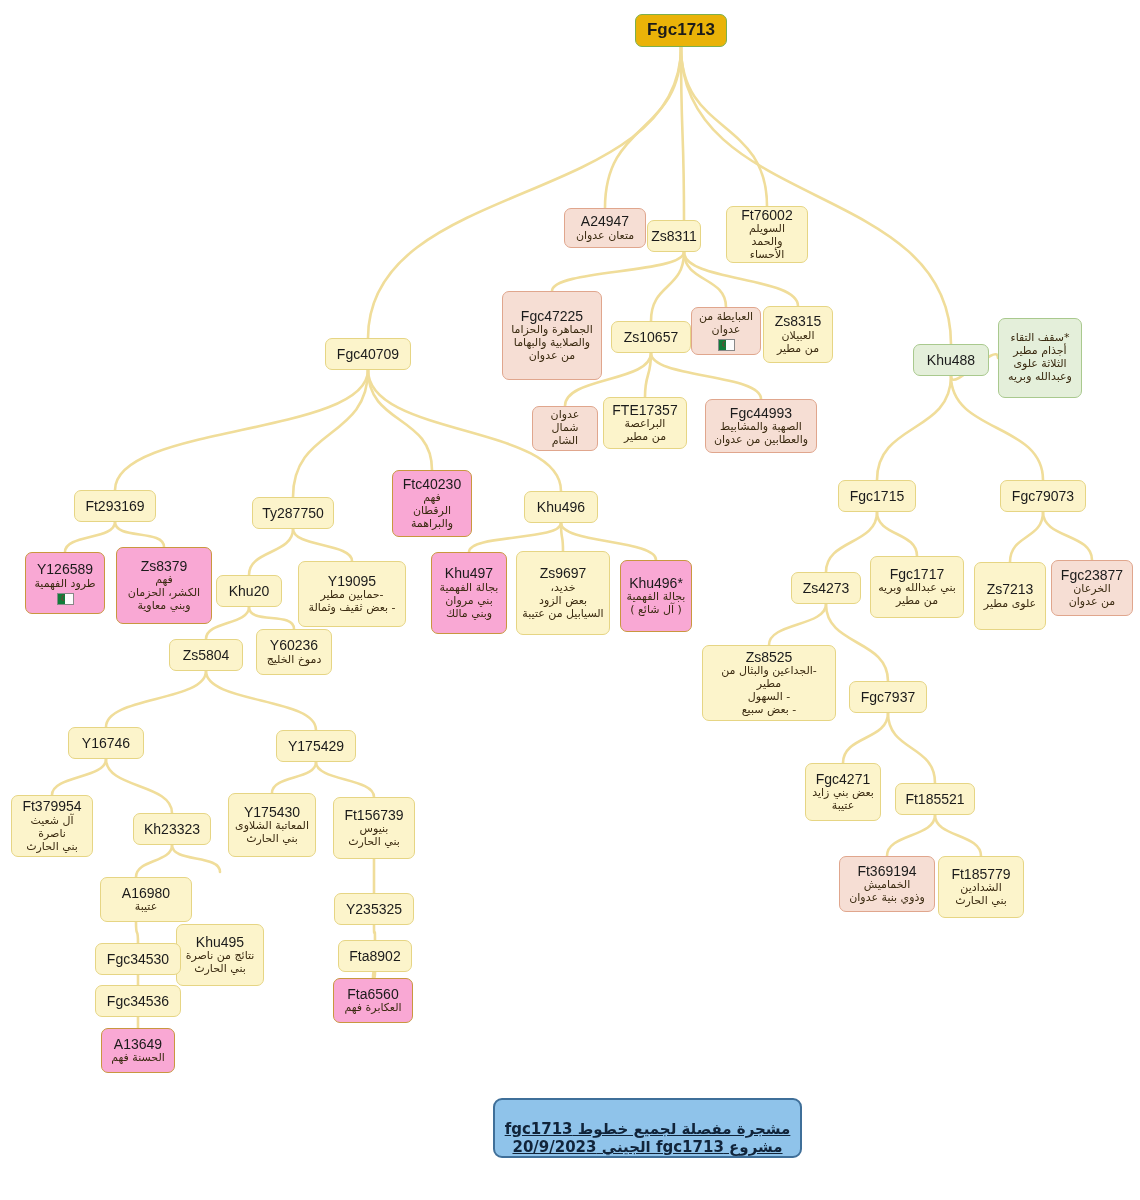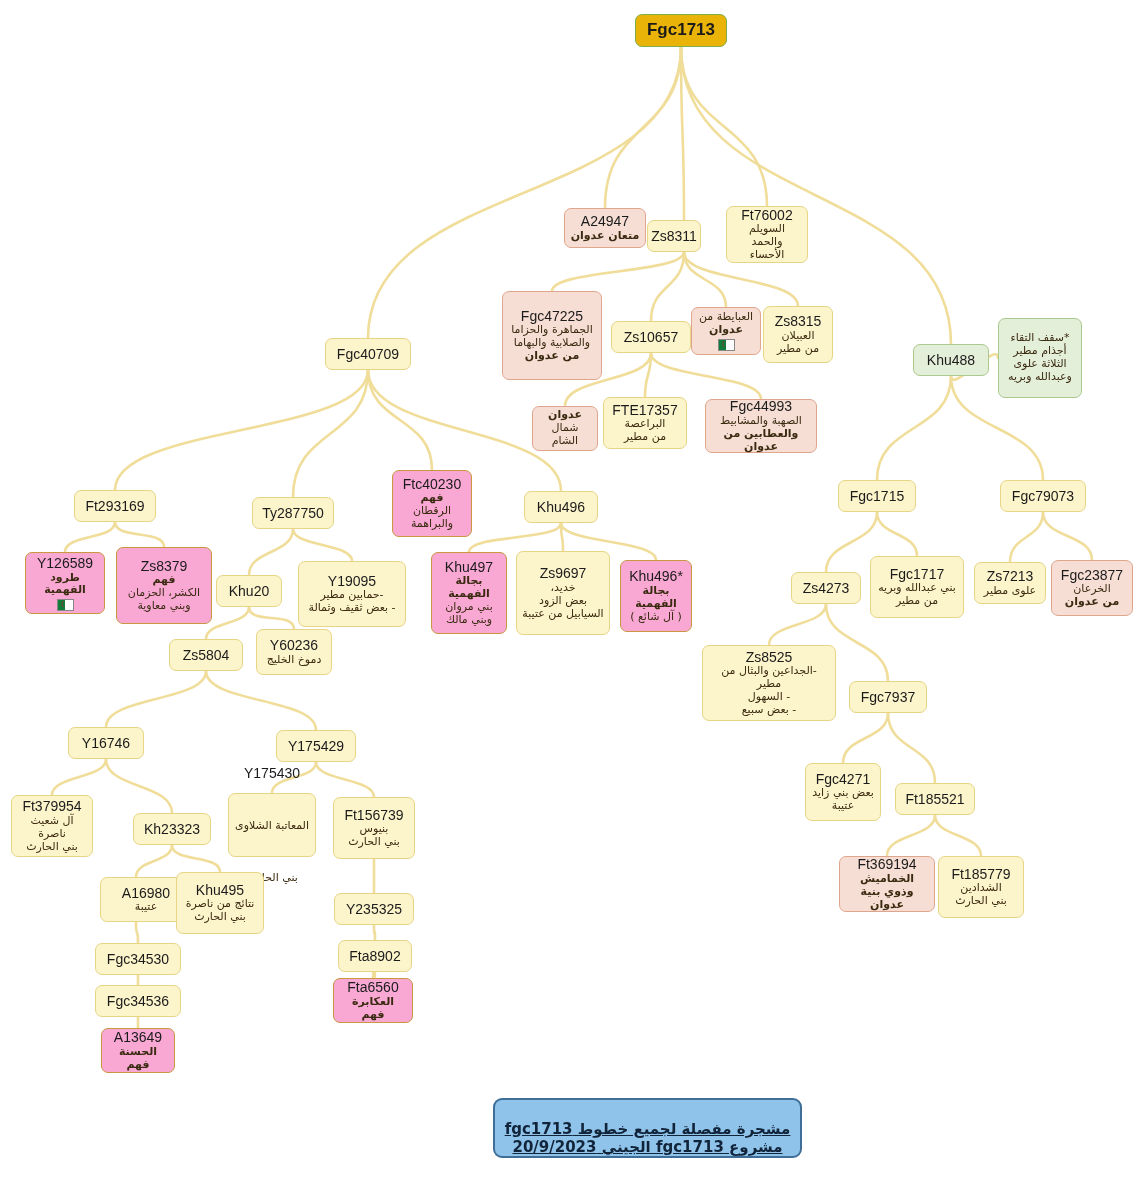--- a/index.html
+++ b/index.html
@@ -11,21 +11,21 @@
             pointer-events:none;}
   .node{position:absolute;box-sizing:border-box;
         border-radius:7px;border:1px solid #e8d58a;
         background:#fbf3c8;
         display:flex;flex-direction:column;align-items:center;
         justify-content:center;text-align:center;
         padding:2px 5px;line-height:1.18;z-index:5;}
   .node .code{font-size:14px;color:#1b1b1b;white-space:nowrap;}
   .node .ar{font-size:11px;color:#3a2a10;direction:rtl;unicode-bidi:embed;
             font-family:"DejaVu Sans",sans-serif;}
-  .node .ar.b{font-weight:bold;text-align:center;}
+  .node .ar.b{font-weight:normal;text-align:center;}
   
   .n-yellow{background:#fcf4cb;border-color:#e6d584;}
   .n-pink{background:#f6ded4;border-color:#e0a68d;}
   .n-tan{background:#f9a8d4;border-color:#c9973f;}
   .n-green{background:#eab308;border-color:#7cb04e;}
   .n-greenlt{background:#e4efda;border-color:#a9c98e;}
   .n-root .code{font-size:17px;font-weight:bold;}
   .flag{display:inline-block;width:15px;height:10px;margin-top:2px;
         border:1px solid #888;position:relative;overflow:hidden;
         vertical-align:middle;}
@@ -228,21 +228,21 @@
         <div class="ar">( آل شائع )</div>
       </div>
       <div class="node n-yellow" style="left: 791px; top: 572px; width: 70px; height: 32px;">
         <div class="code">Zs4273</div>
       </div>
       <div class="node n-yellow" style="left: 870px; top: 556px; width: 94px; height: 62px;">
         <div class="code">Fgc1717</div>
         <div class="ar">بني عبدالله وبريه</div>
         <div class="ar">من مطير</div>
       </div>
-      <div class="node n-yellow" style="left: 974px; top: 562px; width: 72px; height: 42px;">
+      <div class="node n-yellow" style="left: 974px; top: 562px; width: 72px; height: 68px;">
         <div class="code">Zs7213</div>
         <div class="ar">علوى مطير</div>
       </div>
       <div class="node n-pink" style="left: 1051px; top: 560px; width: 82px; height: 56px;">
         <div class="code">Fgc23877</div>
         <div class="ar">الخرعان</div>
         <div class="ar b">من عدوان</div>
       </div>
       <div class="node n-yellow" style="left: 256px; top: 629px; width: 76px; height: 46px;">
         <div class="code">Y60236</div>
@@ -275,35 +275,35 @@
         <div class="code">Ft185521</div>
       </div>
       <div class="node n-yellow" style="left: 11px; top: 795px; width: 82px; height: 62px;">
         <div class="code">Ft379954</div>
         <div class="ar">آل شعيث ناصرة</div>
         <div class="ar">بني الحارث</div>
       </div>
       <div class="node n-yellow" style="left: 133px; top: 813px; width: 78px; height: 32px;">
         <div class="code">Kh23323</div>
       </div>
-      <div class="node n-yellow" style="left: 228px; top: 793px; width: 88px; height: 64px; gap: 39px;">
+      <div class="node n-yellow" style="left: 228px; top: 793px; width: 88px; height: 64px;">
         <div class="code">Y175430</div>
         <div class="ar">المعاتبة الشلاوى</div>
         <div class="ar">بني الحارث</div>
       </div>
       <div class="node n-yellow" style="left: 333px; top: 797px; width: 82px; height: 62px;">
         <div class="code">Ft156739</div>
         <div class="ar">بنيوس</div>
         <div class="ar">بني الحارث</div>
       </div>
       <div class="node n-yellow" style="left: 100px; top: 877px; width: 92px; height: 45px;">
         <div class="code">A16980</div>
         <div class="ar">عتيبة</div>
       </div>
-      <div class="node n-yellow" style="left: 176px; top: 872px; width: 88px; height: 62px; align-items: center;">
+      <div class="node n-yellow" style="left: 176px; top: 924px; width: 88px; height: 62px; align-items: center;">
         <div class="code">Khu495</div>
         <div class="ar">نتائج من ناصرة</div>
         <div class="ar">بني الحارث</div>
       </div>
       <div class="node n-pink" style="left: 839px; top: 856px; width: 96px; height: 56px;">
         <div class="code">Ft369194</div>
         <div class="ar b">الخماميش</div>
         <div class="ar b">وذوي بنية عدوان</div>
       </div>
       <div class="node n-yellow" style="left: 938px; top: 856px; width: 86px; height: 62px;">

